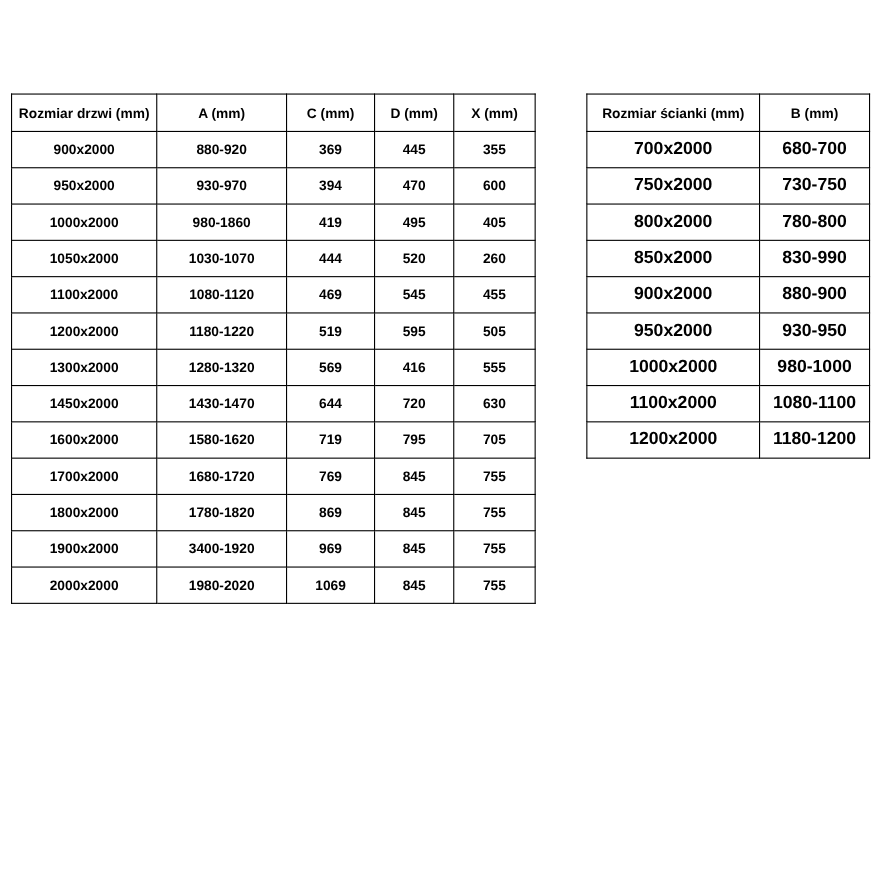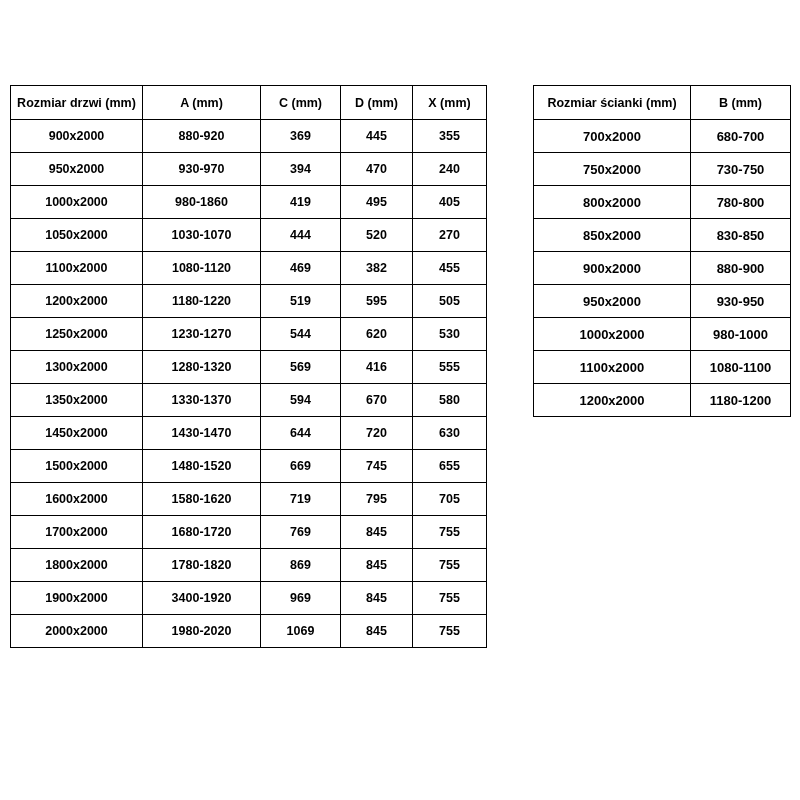--- a/index.html
+++ b/index.html
@@ -64,21 +64,21 @@
     width: 257px;
     font-size: 12.5px;
   }
   #wall-table th {
     height: 33px;
     font-size: 12.5px;
     text-align: center;
   }
   #wall-table td {
     height: 32px;
-    font-size: 13px;
+    font-size: 16px;
   }
   #wall-table col.w-size { width: 157px; }
   #wall-table col.w-b    { width: 100px; }
 </style>
 </head>
 <body>
 
 <div class="sheet">
 
   <table class="spec" id="doors-table">
@@ -104,84 +104,63 @@
         <td>880-920</td>
         <td>369</td>
         <td>445</td>
         <td>355</td>
       </tr>
       <tr>
         <td>950x2000</td>
         <td>930-970</td>
         <td>394</td>
         <td>470</td>
-        <td>240</td>
+        <td>600</td>
       </tr>
       <tr>
         <td>1000x2000</td>
         <td>980-1860</td>
         <td>419</td>
         <td>495</td>
         <td>405</td>
       </tr>
       <tr>
         <td>1050x2000</td>
         <td>1030-1070</td>
         <td>444</td>
         <td>520</td>
-        <td>270</td>
+        <td>260</td>
       </tr>
       <tr>
         <td>1100x2000</td>
         <td>1080-1120</td>
         <td>469</td>
-        <td>382</td>
+        <td>545</td>
         <td>455</td>
       </tr>
       <tr>
         <td>1200x2000</td>
         <td>1180-1220</td>
         <td>519</td>
         <td>595</td>
         <td>505</td>
       </tr>
       <tr>
-        <td>1250x2000</td>
-        <td>1230-1270</td>
-        <td>544</td>
-        <td>620</td>
-        <td>530</td>
-      </tr>
-      <tr>
         <td>1300x2000</td>
         <td>1280-1320</td>
         <td>569</td>
         <td>416</td>
         <td>555</td>
       </tr>
       <tr>
-        <td>1350x2000</td>
-        <td>1330-1370</td>
-        <td>594</td>
-        <td>670</td>
-        <td>580</td>
-      </tr>
-      <tr>
         <td>1450x2000</td>
         <td>1430-1470</td>
         <td>644</td>
         <td>720</td>
         <td>630</td>
-      </tr>
-      <tr>
-        <td>1500x2000</td>
-        <td>1480-1520</td>
-        <td>669</td>
-        <td>745</td>
-        <td>655</td>
       </tr>
       <tr>
         <td>1600x2000</td>
         <td>1580-1620</td>
         <td>719</td>
         <td>795</td>
         <td>705</td>
       </tr>
       <tr>
         <td>1700x2000</td>
@@ -233,21 +212,21 @@
       <tr>
         <td>750x2000</td>
         <td>730-750</td>
       </tr>
       <tr>
         <td>800x2000</td>
         <td>780-800</td>
       </tr>
       <tr>
         <td>850x2000</td>
-        <td>830-850</td>
+        <td>830-990</td>
       </tr>
       <tr>
         <td>900x2000</td>
         <td>880-900</td>
       </tr>
       <tr>
         <td>950x2000</td>
         <td>930-950</td>
       </tr>
       <tr>

